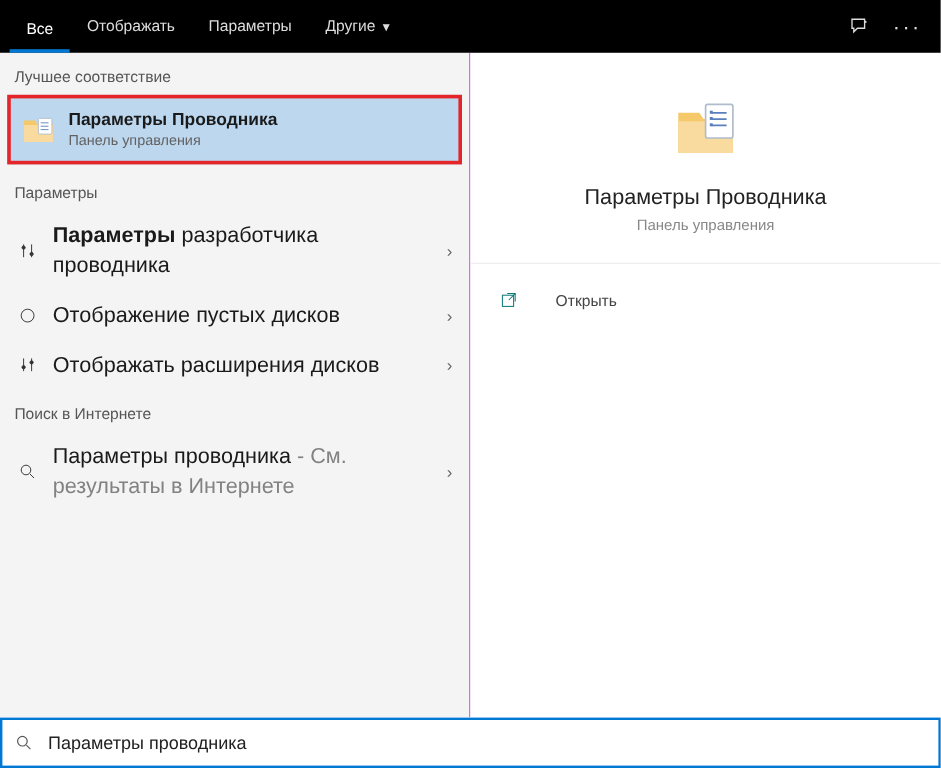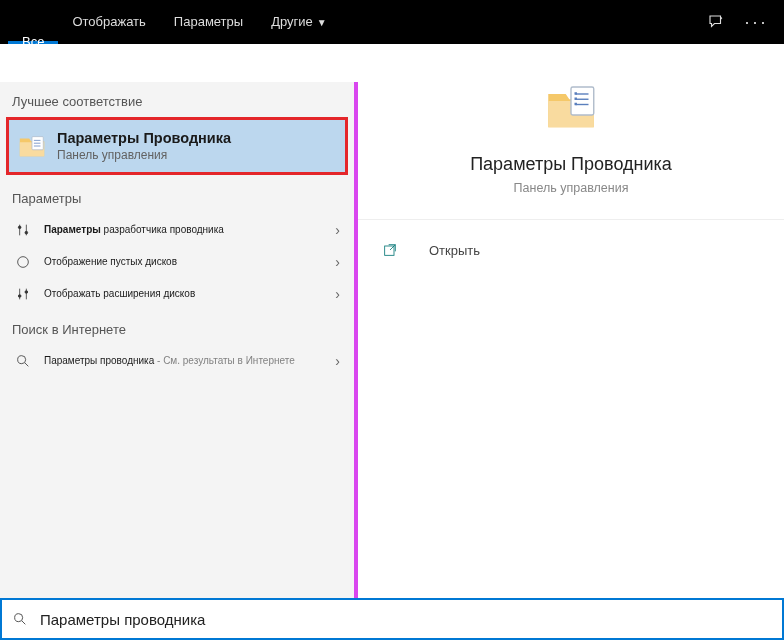--- a/index.html
+++ b/index.html
@@ -1,42 +1,42 @@
 <!DOCTYPE html>
 <html><head>
 <meta charset="utf-8">
 <style>
   * { box-sizing: border-box; margin: 0; padding: 0; }
   body { font-family: "Segoe UI", Tahoma, sans-serif; font-size: 13px; color: #1a1a1a; background: #fff; width: 784px; height: 640px; overflow: hidden; }
   .window { display: flex; flex-direction: column; height: 100%; }
   
   .topbar { background: #000; height: 44px; display: flex; align-items: center; padding: 0 8px; color: #ccc; }
   .topbar .tab { padding: 0 14px; height: 44px; line-height: 44px; font-size: 13px; cursor: pointer; color: #ddd; }
-  .topbar .tab.active { color: #fff; border-bottom: 3px solid #0078d4; padding-top: 20px; }
+  .topbar .tab.active { color: #fff; border-bottom: 3px solid #0078d4; padding-top: 2px; }
   .topbar .tab .caret { margin-left: 4px; font-size: 10px; }
   .topbar .spacer { flex: 1; }
   .topbar .icon-btn { width: 40px; height: 44px; display: flex; align-items: center; justify-content: center; cursor: pointer; color: #ddd; }
   .topbar .icon-btn svg { width: 18px; height: 18px; stroke: #ddd; fill: none; stroke-width: 1.5; }
   .topbar .ellipsis { font-size: 18px; letter-spacing: 2px; }
   
   .body { flex: 1; display: flex; overflow: hidden; }
-  .left { width: 358px; background: #f4f4f4; border-right: 4px solid #d946ef; overflow-y: auto; margin-top: 38px; }
+  .left { width: 392px; background: #f4f4f4; border-right: 1px solid #d946ef; overflow-y: auto; }
   .right { flex: 1; background: #fff; display: flex; flex-direction: column; }
   
   .section-header { font-size: 13px; color: #555; padding: 12px 12px 8px 12px; font-weight: 400; }
   
   .best-match { margin: 0 6px 4px 6px; border: 3px solid #e4262a; background: #bcd7ee; padding: 10px 10px 10px 8px; display: flex; align-items: center; cursor: pointer; }
   .best-match .folder-icon { width: 30px; height: 30px; margin-right: 10px; }
   .best-match .title { font-size: 14.5px; font-weight: 600; color: #1a1a1a; }
   .best-match .sub { font-size: 12px; color: #626262; margin-top: 2px; }
   
   .row { display: flex; align-items: center; padding: 8px 10px 8px 12px; cursor: pointer; }
   .row .row-icon { width: 22px; display: flex; justify-content: center; margin-right: 10px; }
   .row .row-icon svg { width: 16px; height: 16px; stroke: #333; fill: none; stroke-width: 1.2; }
-  .row .row-text { flex: 1; font-size: 10px; color: #1a1a1a; line-height: 1.4; padding-right: 4px; }
+  .row .row-text { flex: 1; font-size: 18px; color: #1a1a1a; line-height: 1.4; padding-right: 4px; }
   .row .row-text .bold { font-weight: 600; }
   .row .chevron { color: #666; font-size: 14px; padding: 0 4px; }
   
   .detail-hero { display: flex; flex-direction: column; align-items: center; padding: 36px 20px 24px 20px; border-bottom: 1px solid #eee; }
   .detail-hero .big-icon { width: 56px; height: 56px; margin-bottom: 18px; }
   .detail-hero .d-title { font-size: 18px; color: #222; text-align: center; }
   .detail-hero .d-sub { font-size: 12.5px; color: #888; margin-top: 6px; }
   .detail-actions { padding: 14px 24px; }
   .action-row { display: flex; align-items: center; padding: 8px 0; cursor: pointer; font-size: 13px; color: #444; gap: 17px; }
   .action-row .a-icon { width: 16px; height: 16px; margin-right: 14px; }

